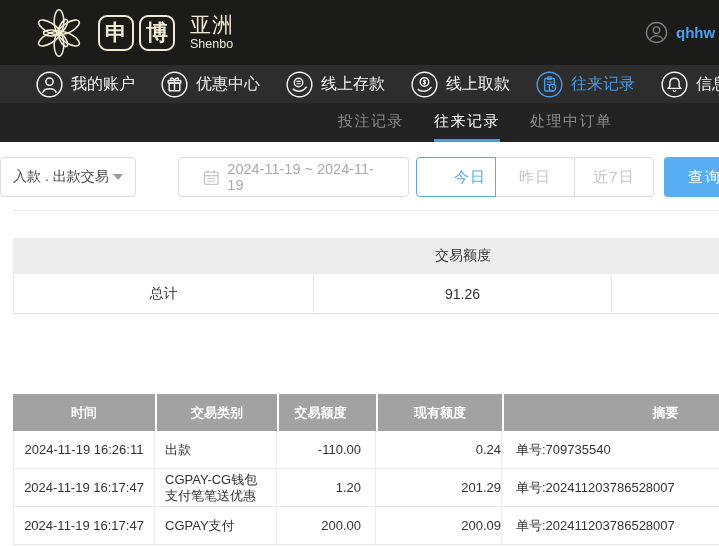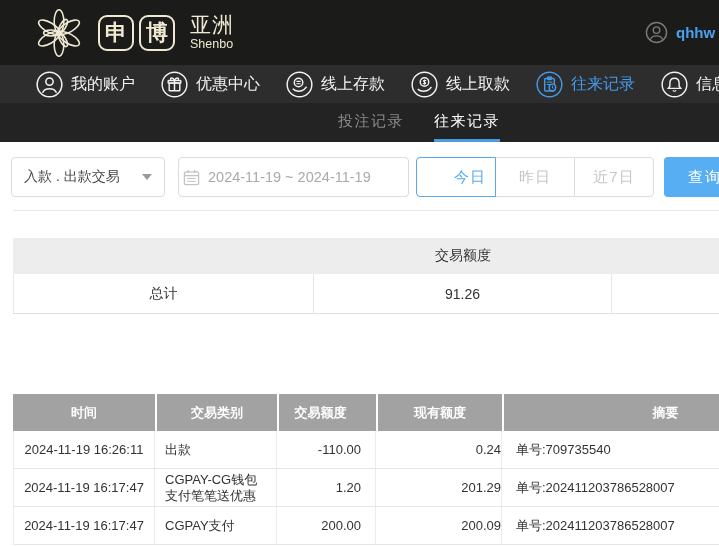--- a/index.html
+++ b/index.html
@@ -30,25 +30,25 @@
   .subnav { height:39px; background:#232323; display:flex; padding-left:338px; gap:30px; }
   .tab { height:39px; line-height:36px; font-size:15px; letter-spacing:1.5px;
     color:#8a8a8a; cursor:pointer; border-bottom:3px solid transparent; }
   .tab.active { color:#fff; border-bottom-color:#4a9be0; }
 
   
   .filterbar { position:relative; height:69px; background:#fff; }
   .filterbar .rule { position:absolute; left:13px; right:0; bottom:0; height:1px; background:#e8e8e8; }
   .ctl { position:absolute; top:15px; height:40px; border:1px solid #dcdcdc; border-radius:4px;
     display:flex; align-items:center; background:#fff; }
-  .type-select { left:11px; width:154px; padding:0 12px; font-size:14px; color:#444;
+  .type-select { left:0; width:136px; padding:0 12px; font-size:14px; color:#444;
     justify-content:space-between; cursor:pointer; }
   .caret { width:0; height:0; border-left:5px solid transparent; border-right:5px solid transparent;
     border-top:6px solid #9a9a9a; }
-  .date-range { left:178px; width:231px; padding:0 4px; gap:8px; font-size:14.5px; color:#aaa; cursor:pointer; }
+  .date-range { left:178px; width:231px; padding:0 24px; gap:8px; font-size:14.5px; color:#aaa; cursor:pointer; }
   .btn-group { position:absolute; left:416px; top:15px; display:flex; }
   .qbtn { width:80px; height:40px; background:#fff; border:1px solid #dcdcdc; font-size:15px;
     color:#c6c6c6; letter-spacing:1px; cursor:pointer; margin-left:-1px; position:relative;
     font-family:inherit; }
   .qbtn:first-child { margin-left:0; border-radius:4px 0 0 4px; }
   .qbtn:last-child { border-radius:0 4px 4px 0; }
   .qbtn.active { color:#57a9ea; border-color:#57a9ea; z-index:2;padding-left:28px; }
   .search-btn { position:absolute; left:664px; top:15px; width:82px; height:40px; background:#57aef2;
     color:#fff; font-size:15px; letter-spacing:2px; border:none; border-radius:4px; cursor:pointer;
     font-family:inherit; }
@@ -187,20 +187,21 @@
         <path d="M12.4 19.9 a1.7 1.7 0 0 0 3.2 0" stroke-width="1.2"></path>
       </g>
     </svg>
     <span>信息</span>
   </div>
 </div>
 
 <div class="subnav">
   <div class="tab">投注记录</div>
   <div class="tab active">往来记录</div>
+  <div class="tab">处理中订单</div>
 </div>
 
 <div class="filterbar">
   <div class="ctl type-select">
     <span>入款 . 出款交易</span>
     <span class="caret"></span>
   </div>
   <div class="ctl date-range">
     <svg width="17" height="17" viewBox="0 0 18 18">
       <g fill="none" stroke="#c4c4c4" stroke-width="1.4">

